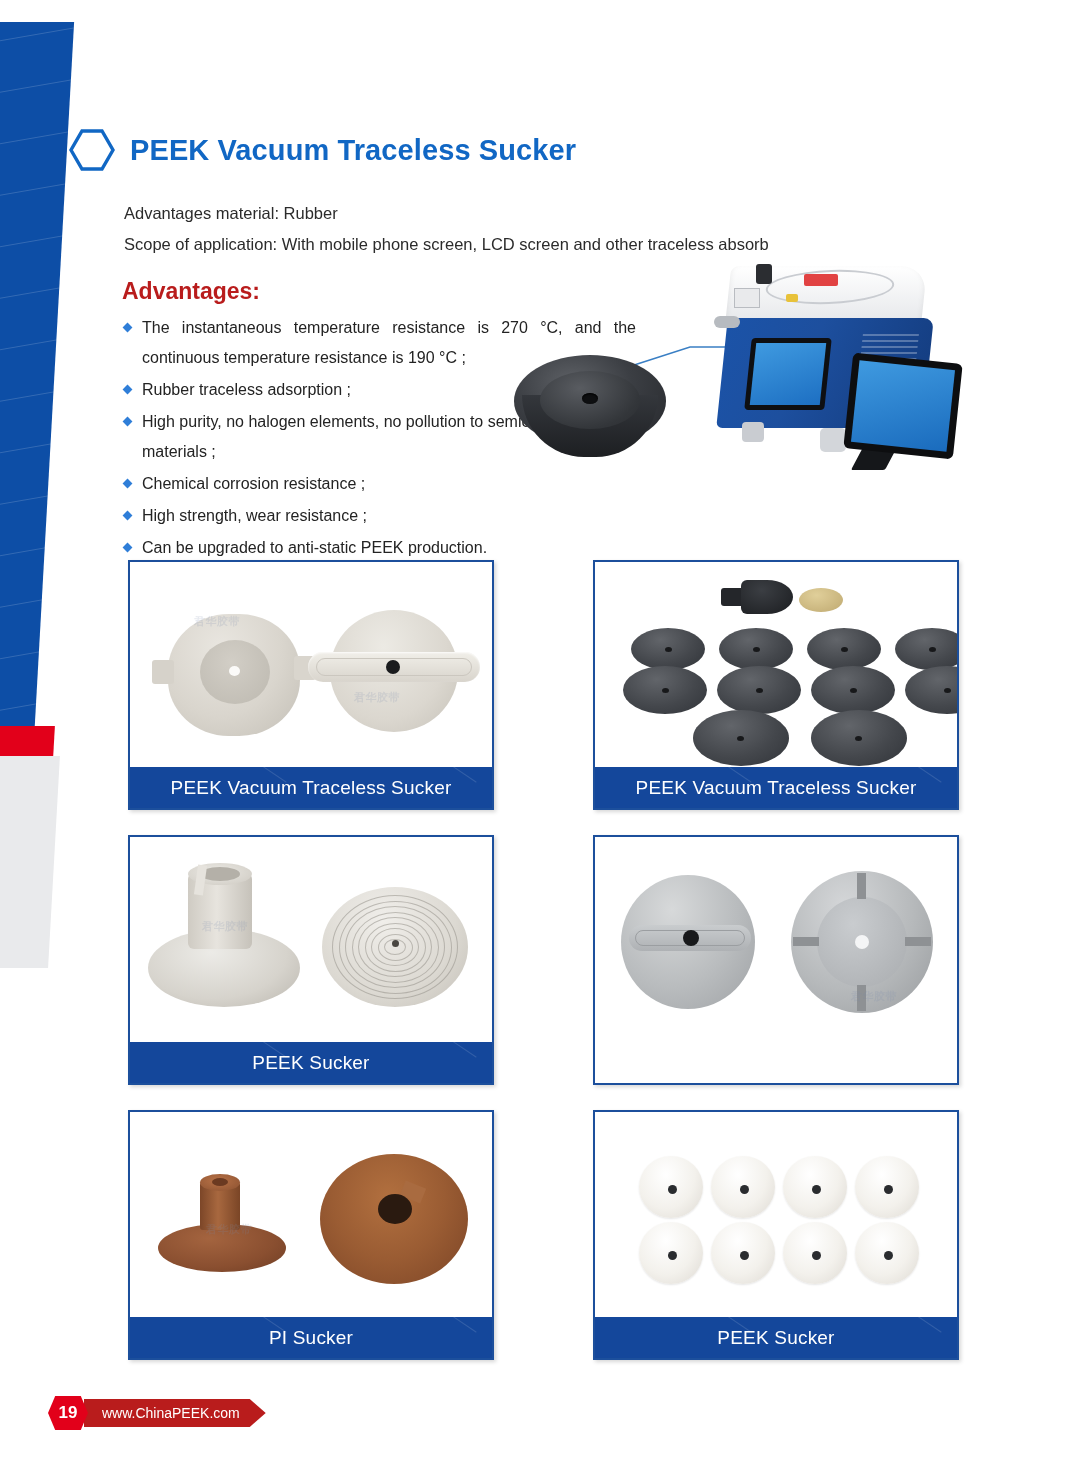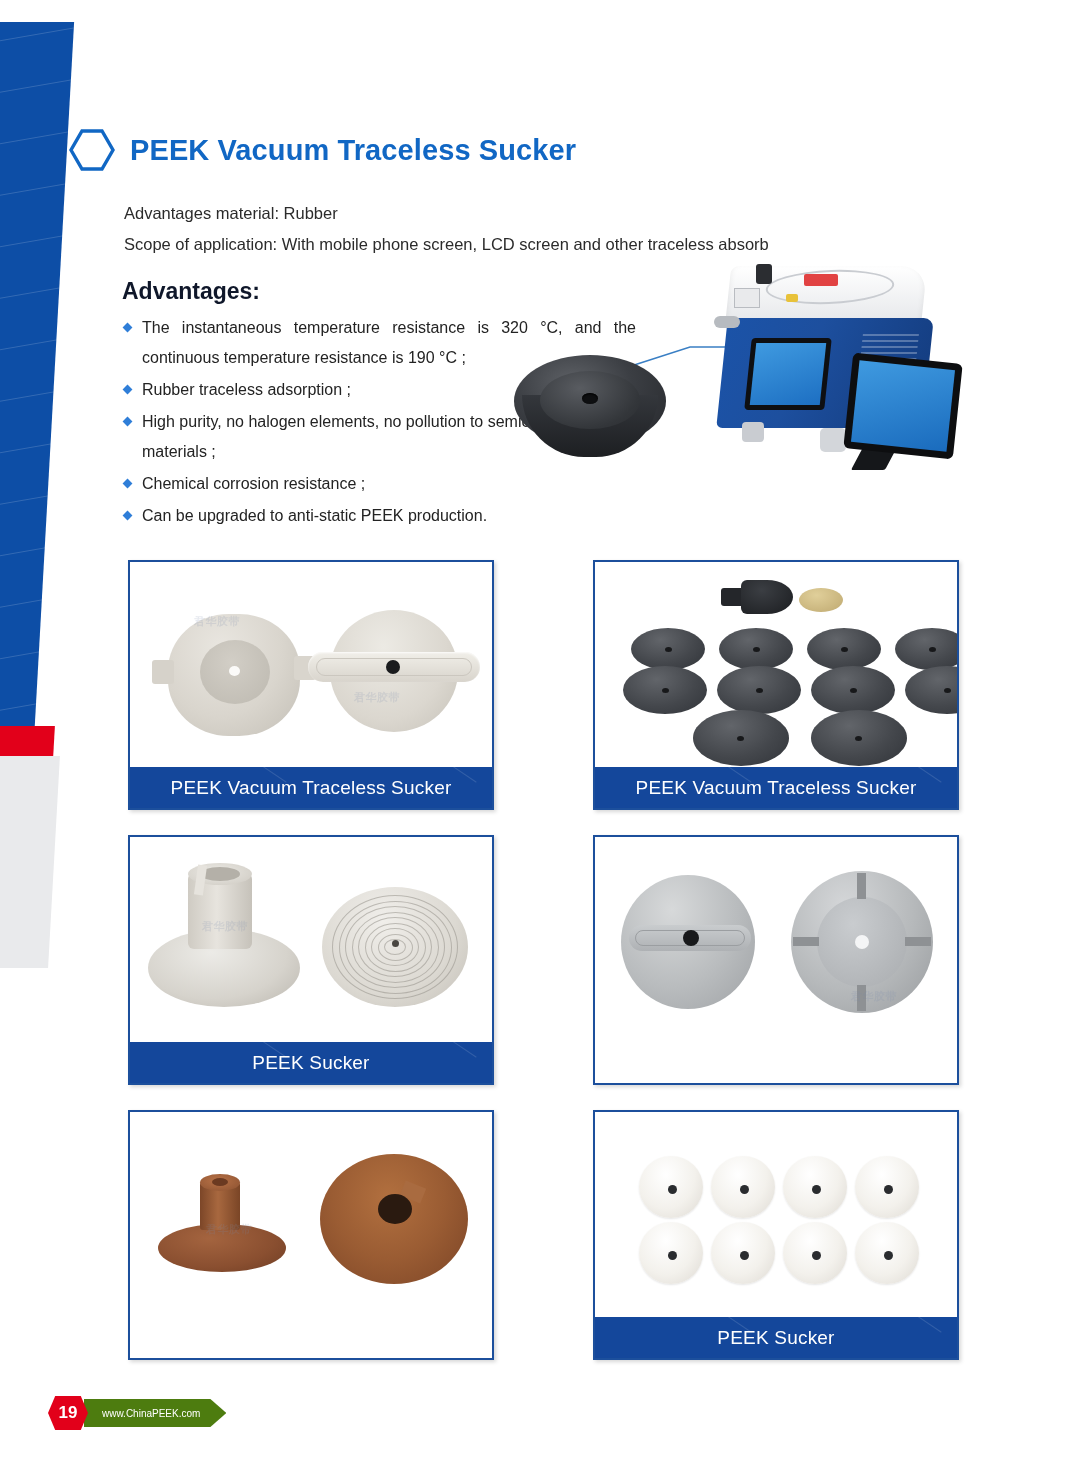--- a/index.html
+++ b/index.html
@@ -46,21 +46,21 @@
   .title {
     font-size:29px; font-weight:bold; color:#1167c4;
     letter-spacing:.1px; white-space:nowrap;
   }
 
   .meta { position:absolute; left:124px; top:198px; width:740px; }
   .meta p { font-size:16.5px; color:#2b2b2b; line-height:31px; }
 
   .adv-title {
     position:absolute; left:122px; top:278px;
-    font-size:23px; font-weight:bold; color:#0f172a;
+    font-size:23px; font-weight:bold; color:#b91c1c;
   }
 
   .adv-list { position:absolute; left:124px; top:313px; width:512px; }
   .adv-item {
     position:relative; padding-left:18px;
     font-size:16px; color:#232323; line-height:30px;
     margin-bottom:2px;
   }
   .adv-item .dot {
     position:absolute; left:0; top:11px;
@@ -255,23 +255,23 @@
   
   .footer { position:absolute; left:48px; top:1396px; display:flex; align-items:center; }
   .pagenum {
     position:relative; z-index:3;
     width:40px; height:34px; background:#e2001a; color:#fff;
     display:flex; align-items:center; justify-content:center;
     font-size:17px; font-weight:bold;
     clip-path:polygon(18% 0, 82% 0, 100% 50%, 82% 100%, 18% 100%, 0 50%);
   }
   .urlbar {
-    margin-left:-4px; height:28px; background:#4d7c0f; color:#fff;
+    margin-left:-4px; height:28px; background:#b91c1c; color:#fff;
     display:flex; align-items:center;
-    padding:0 26px 0 18px; font-size:10px;
+    padding:0 26px 0 18px; font-size:14px;
     clip-path:polygon(0 0, calc(100% - 16px) 0, 100% 50%, calc(100% - 16px) 100%, 0 100%);
   }
 </style>
 </head>
 <body>
 
 <div class="left-deco">
   <div class="deco-blue" id="decoBlue">
       <div class="tex" style="top: 10px;"></div>
       <div class="tex" style="top: 62px;"></div>
@@ -304,34 +304,38 @@
   <div class="meta">
     <p>Advantages material: Rubber</p>
     <p>Scope of application: With mobile phone screen, LCD screen and other traceless absorb</p>
   </div>
 
   <div class="adv-title">Advantages:</div>
 
   <div class="adv-list">
     <div class="adv-item justify">
       <span class="dot"></span>
-      <span class="l1">The  instantaneous  temperature  resistance  is  320  °C,  and  the</span>
+      <span class="l1">The  instantaneous  temperature  resistance  is  270  °C,  and  the</span>
       <span>continuous temperature resistance is 190 °C ;</span>
     </div>
     <div class="adv-item">
       <span class="dot"></span>
       <span>Rubber traceless adsorption ;</span>
     </div>
     <div class="adv-item">
       <span class="dot"></span>
       <span>High purity, no halogen elements, no pollution to semiconductor materials ;</span>
     </div>
     <div class="adv-item">
       <span class="dot"></span>
       <span>Chemical corrosion resistance ;</span>
+    </div>
+    <div class="adv-item">
+      <span class="dot"></span>
+      <span>High strength, wear resistance ;</span>
     </div>
     <div class="adv-item">
       <span class="dot"></span>
       <span>Can be upgraded to anti-static PEEK production.</span>
     </div>
   </div>
 
   <div class="hero">
     <svg class="leader" width="500" height="270">
       <polyline points="128,112 190,92 250,92" fill="none" stroke="#3a7fc4" stroke-width="1.6"></polyline>
@@ -465,20 +469,23 @@
       <div class="photo">
         <div class="ell c5-base"></div>
         <div class="c5-stem"></div>
         <div class="ell c5-stem-top"></div>
         <div class="ell c5-stem-hole"></div>
         <div class="ell c5-cone"></div>
         <div class="c5-key"></div>
         <div class="ell c5-cone-hole"></div>
         <div class="wm" style="left:76px;top:110px;">君华胶带</div>
       </div>
+      <div class="cap">
+        <span class="txt">PI Sucker</span>
+      </div>
     </div>
 
     <div class="card">
       <div class="photo" id="card6photo">
           <div class="ell c6d" style="left: 44px; top: 44px; width: 64px; height: 62px;"></div>
           <div class="ell c6d" style="left: 116px; top: 44px; width: 64px; height: 62px;"></div>
           <div class="ell c6d" style="left: 188px; top: 44px; width: 64px; height: 62px;"></div>
           <div class="ell c6d" style="left: 260px; top: 44px; width: 64px; height: 62px;"></div>
           <div class="ell c6d" style="left: 44px; top: 110px; width: 64px; height: 62px;"></div>
           <div class="ell c6d" style="left: 116px; top: 110px; width: 64px; height: 62px;"></div>

